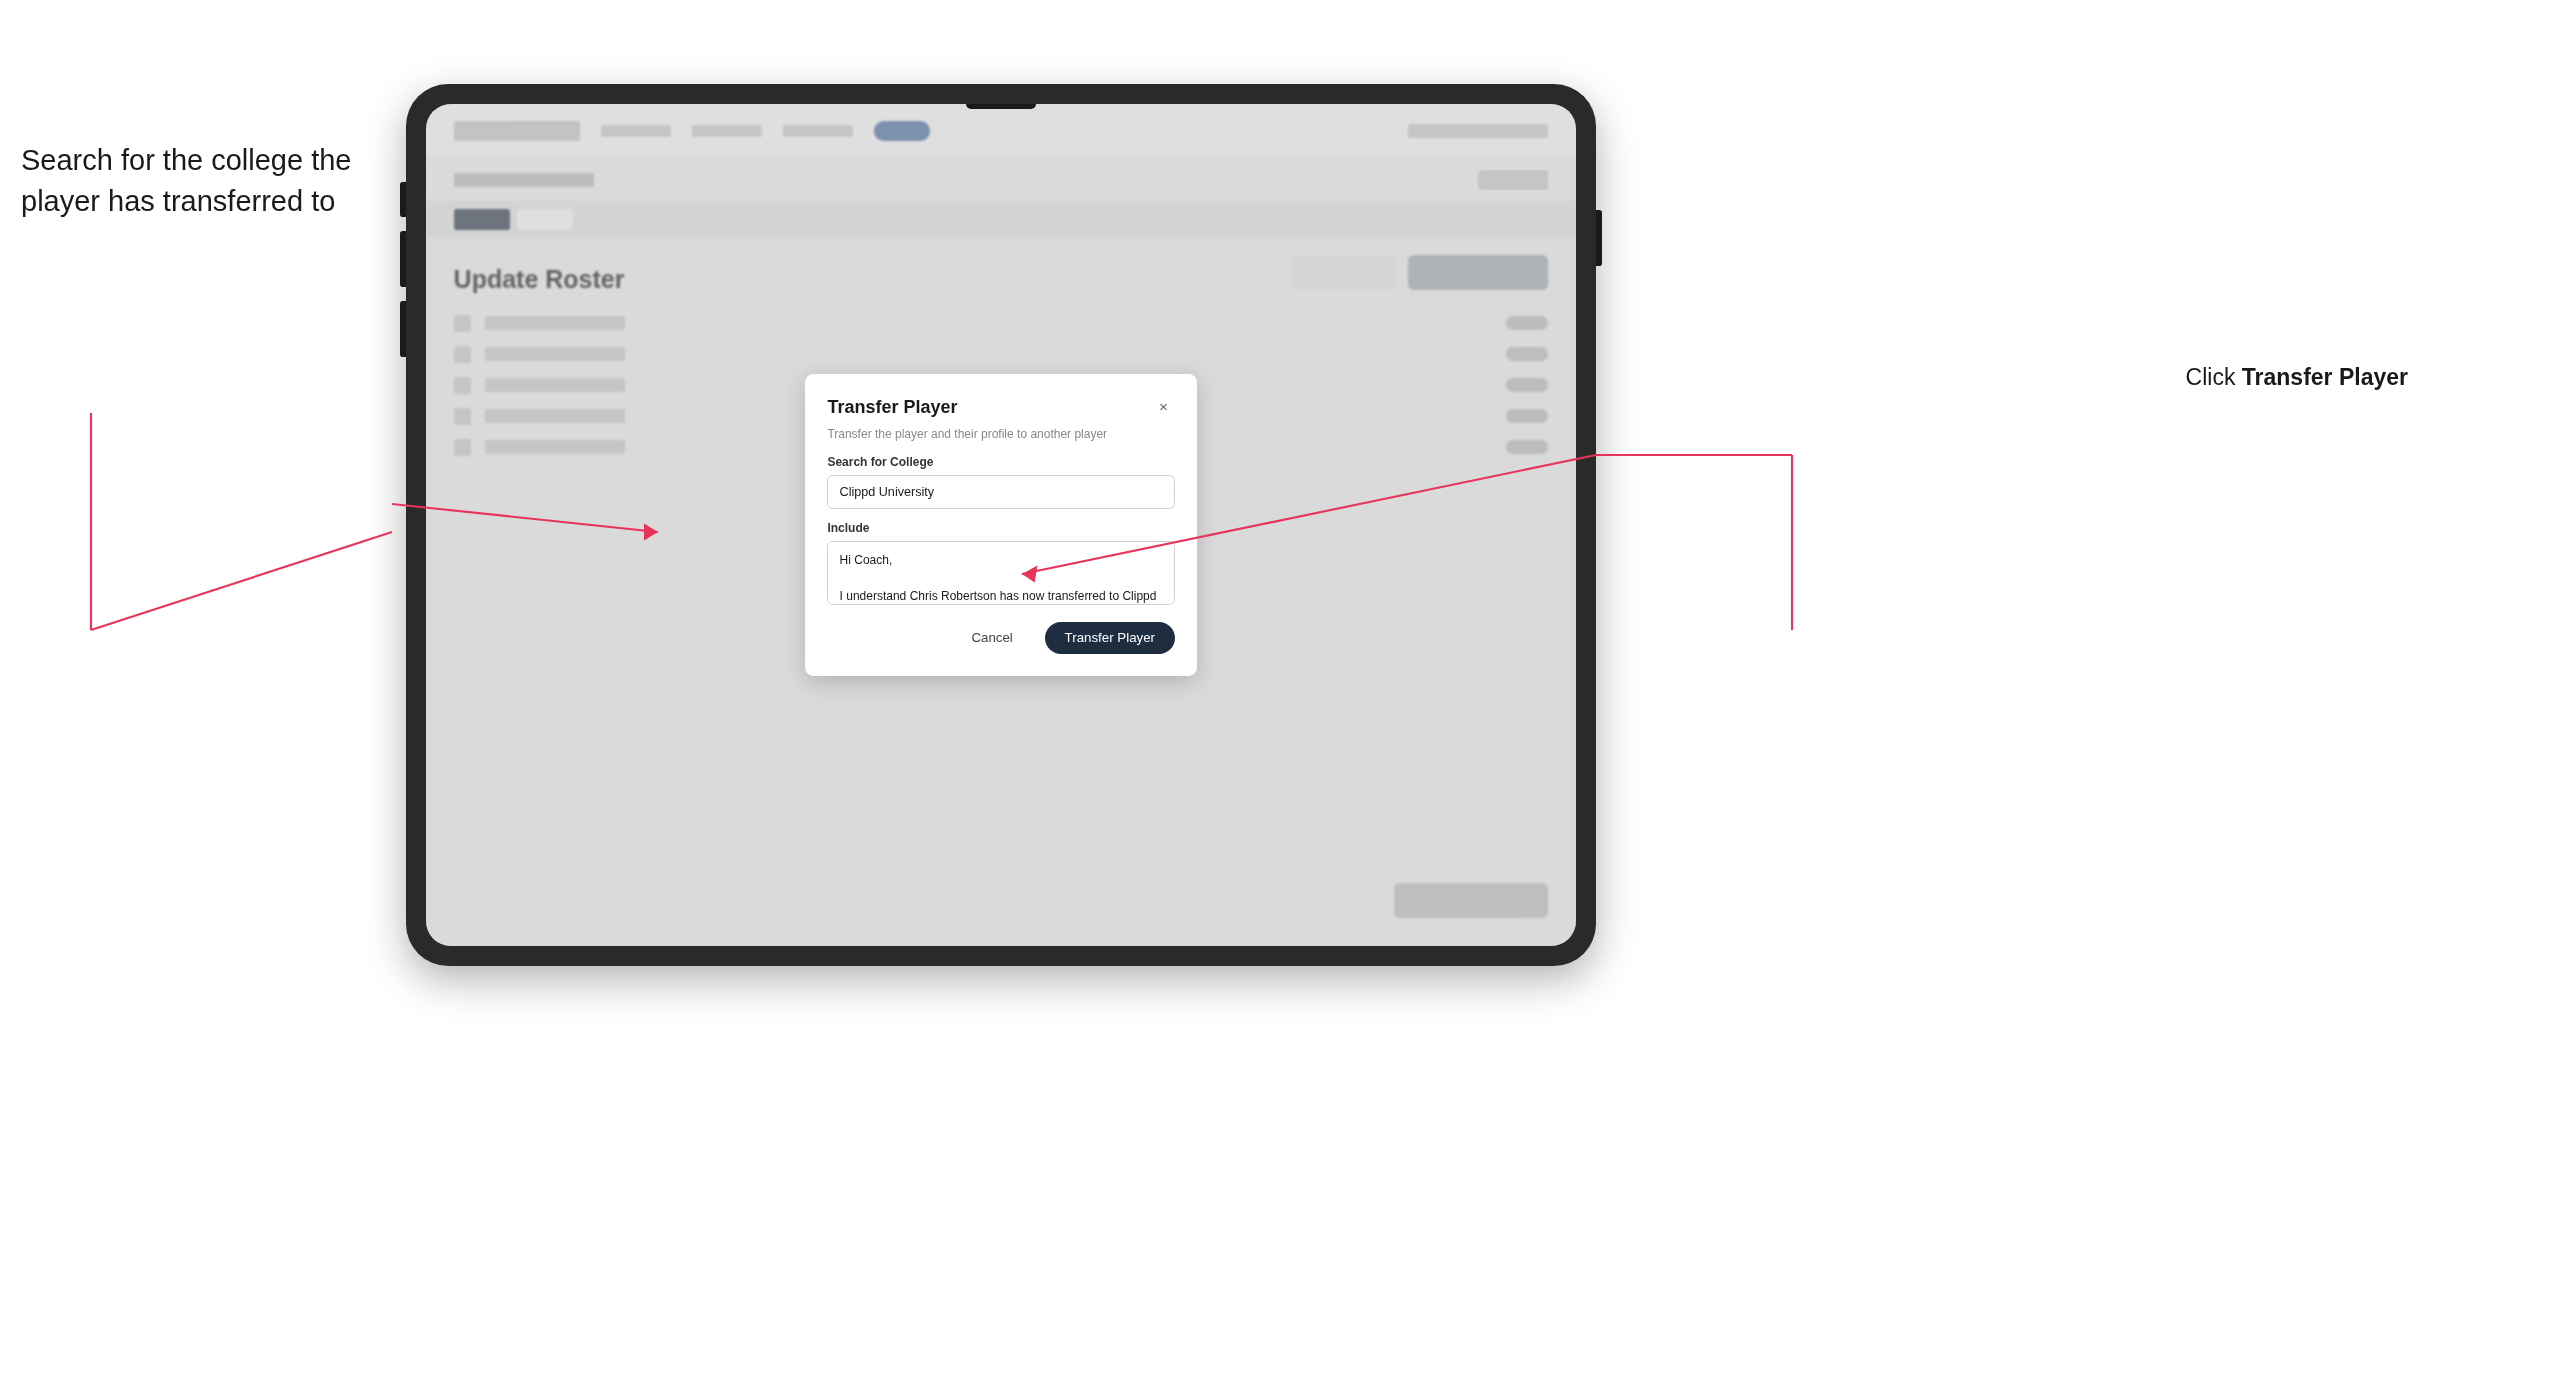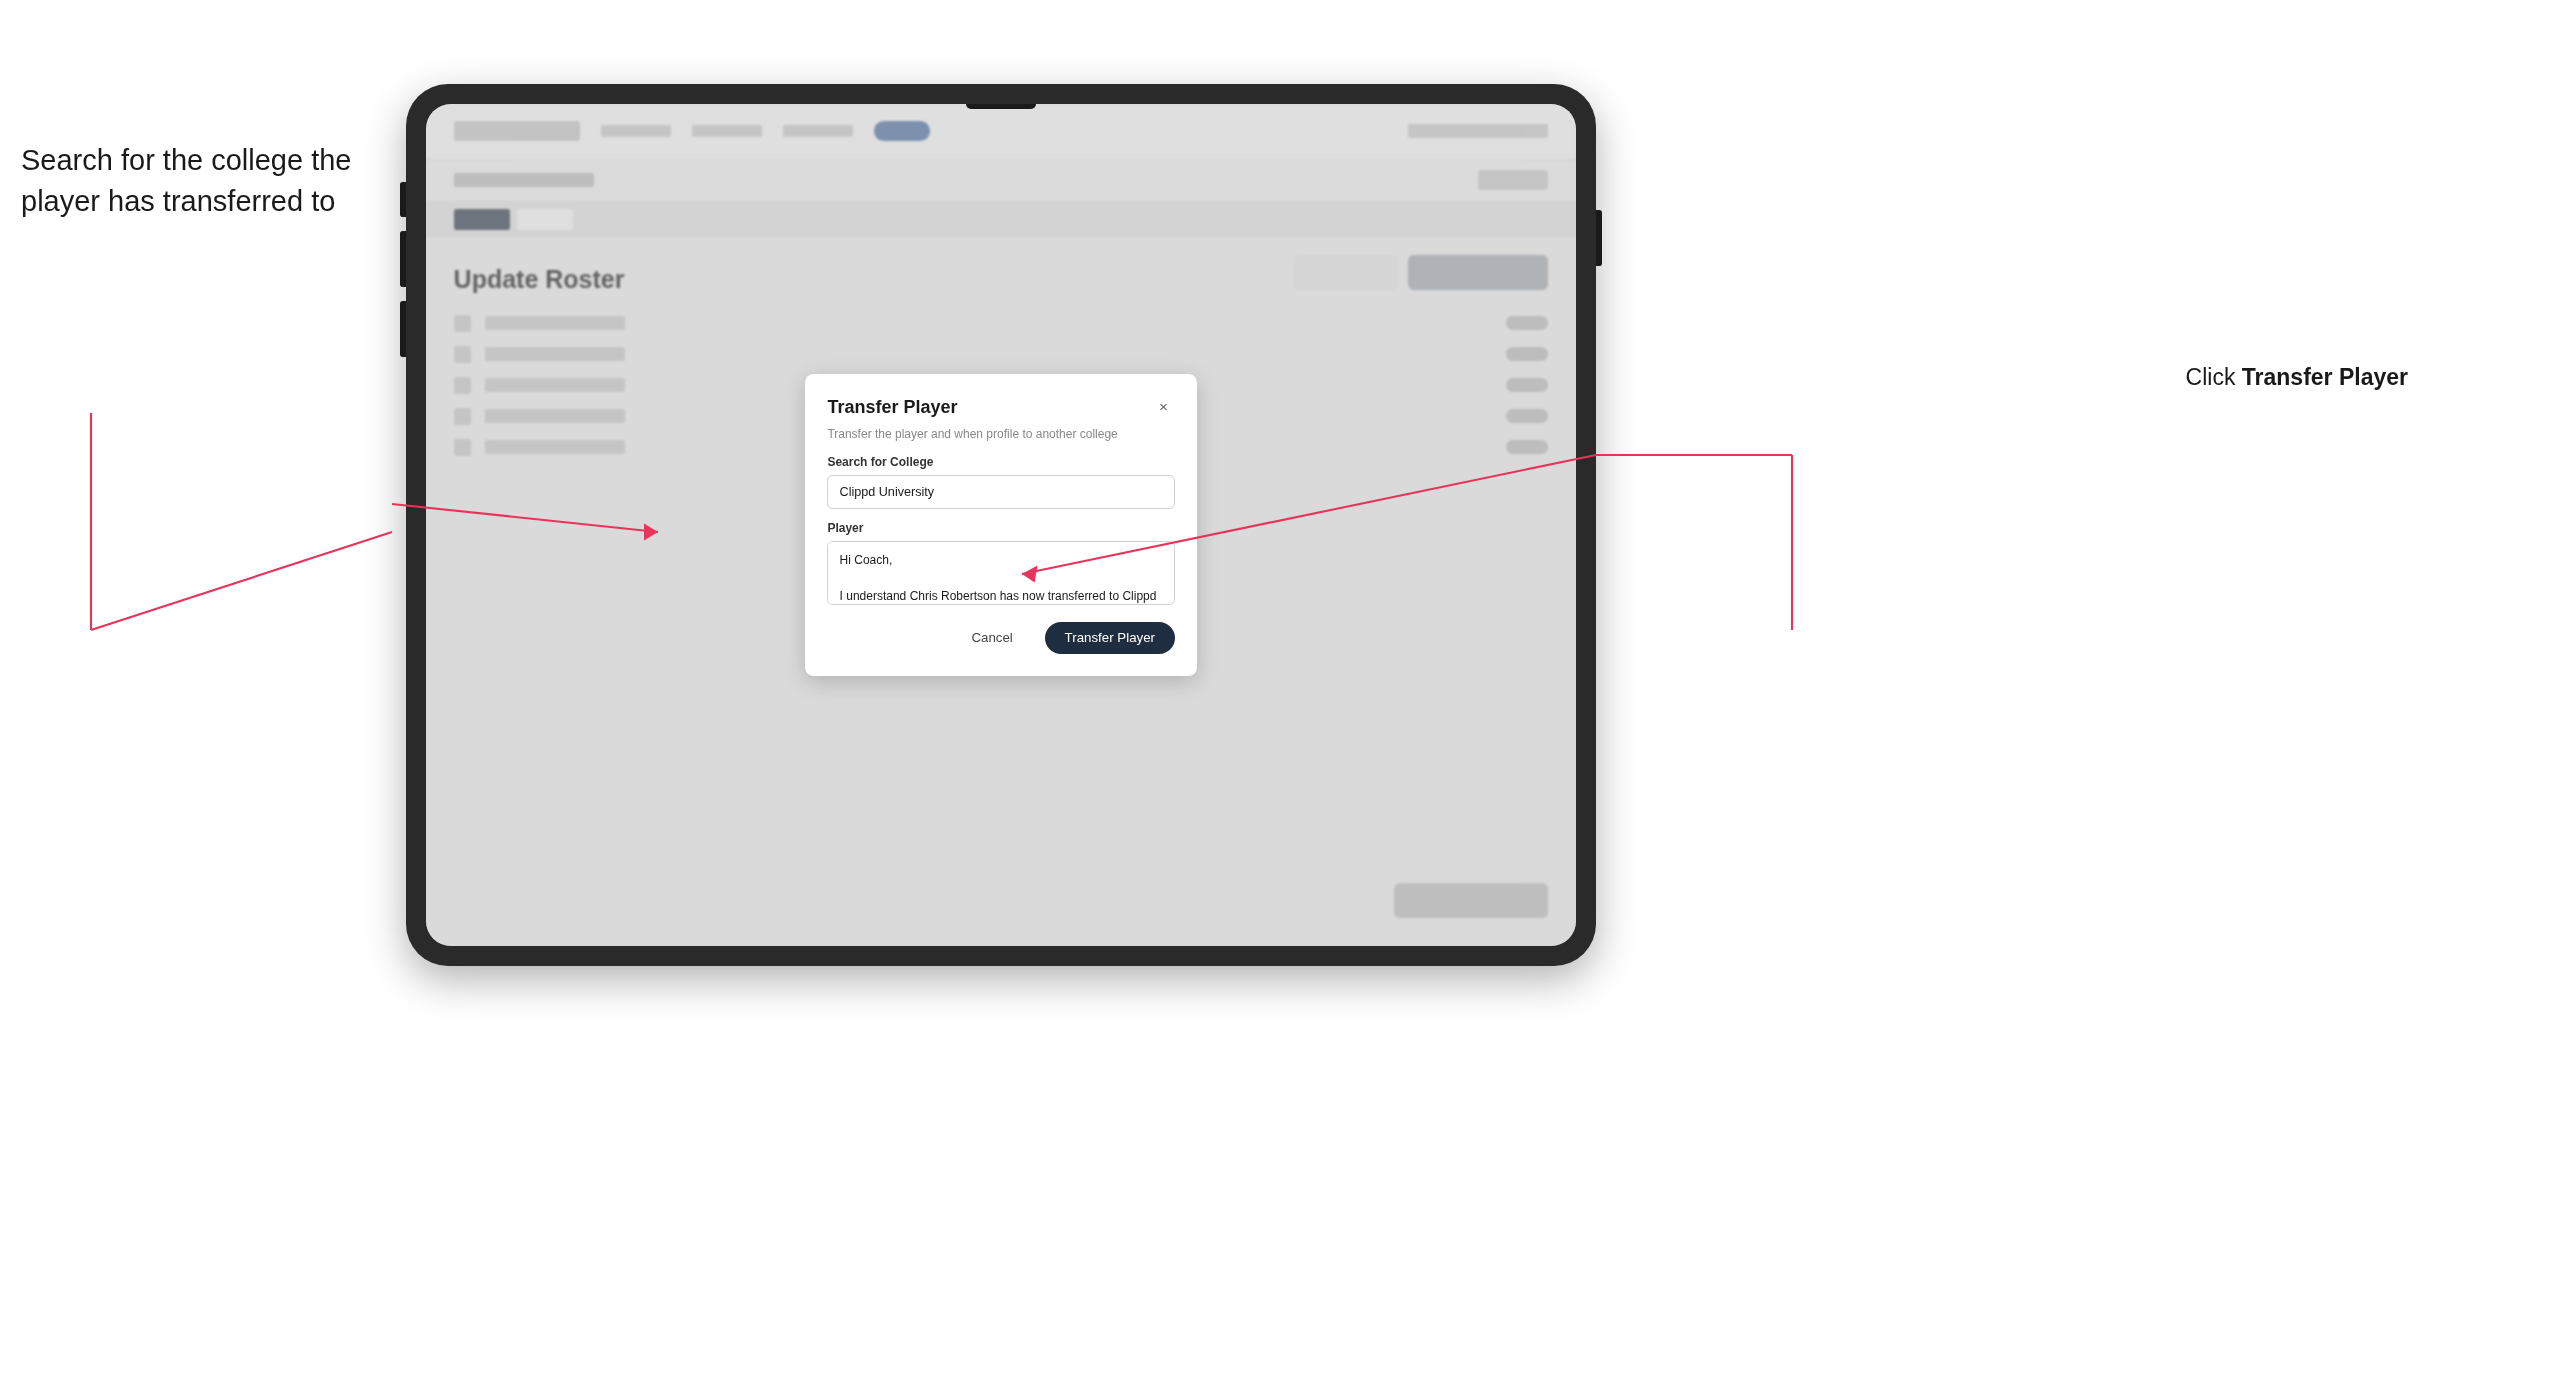--- a/index.html
+++ b/index.html
@@ -492,26 +492,26 @@
     <div class="bottom-area">
       <div class="save-btn"></div>
     </div>
 
     <div class="modal-overlay">
       <div class="modal">
         <div class="modal-header">
           <span class="modal-title">Transfer Player</span>
           <button class="modal-close">×</button>
         </div>
-        <div class="modal-subtitle">Transfer the player and when profile to another college</div>
+        <div class="modal-subtitle">Transfer the player and their profile to another player</div>
 
         <div class="field-label">Search for College</div>
         <input class="field-input" value="Clippd University" style="">
 
-        <div class="field-label">Player</div>
+        <div class="field-label">Include</div>
         <textarea class="field-textarea" style="">Hi Coach,
 
 I understand Chris Robertson has now transferred to Clippd University. Please accept this transfer request when you can.</textarea>
 
         <div class="modal-footer">
           <button class="cancel-btn">Cancel</button>
           <button class="transfer-btn">Transfer Player</button>
         </div>
       </div>
     </div>

